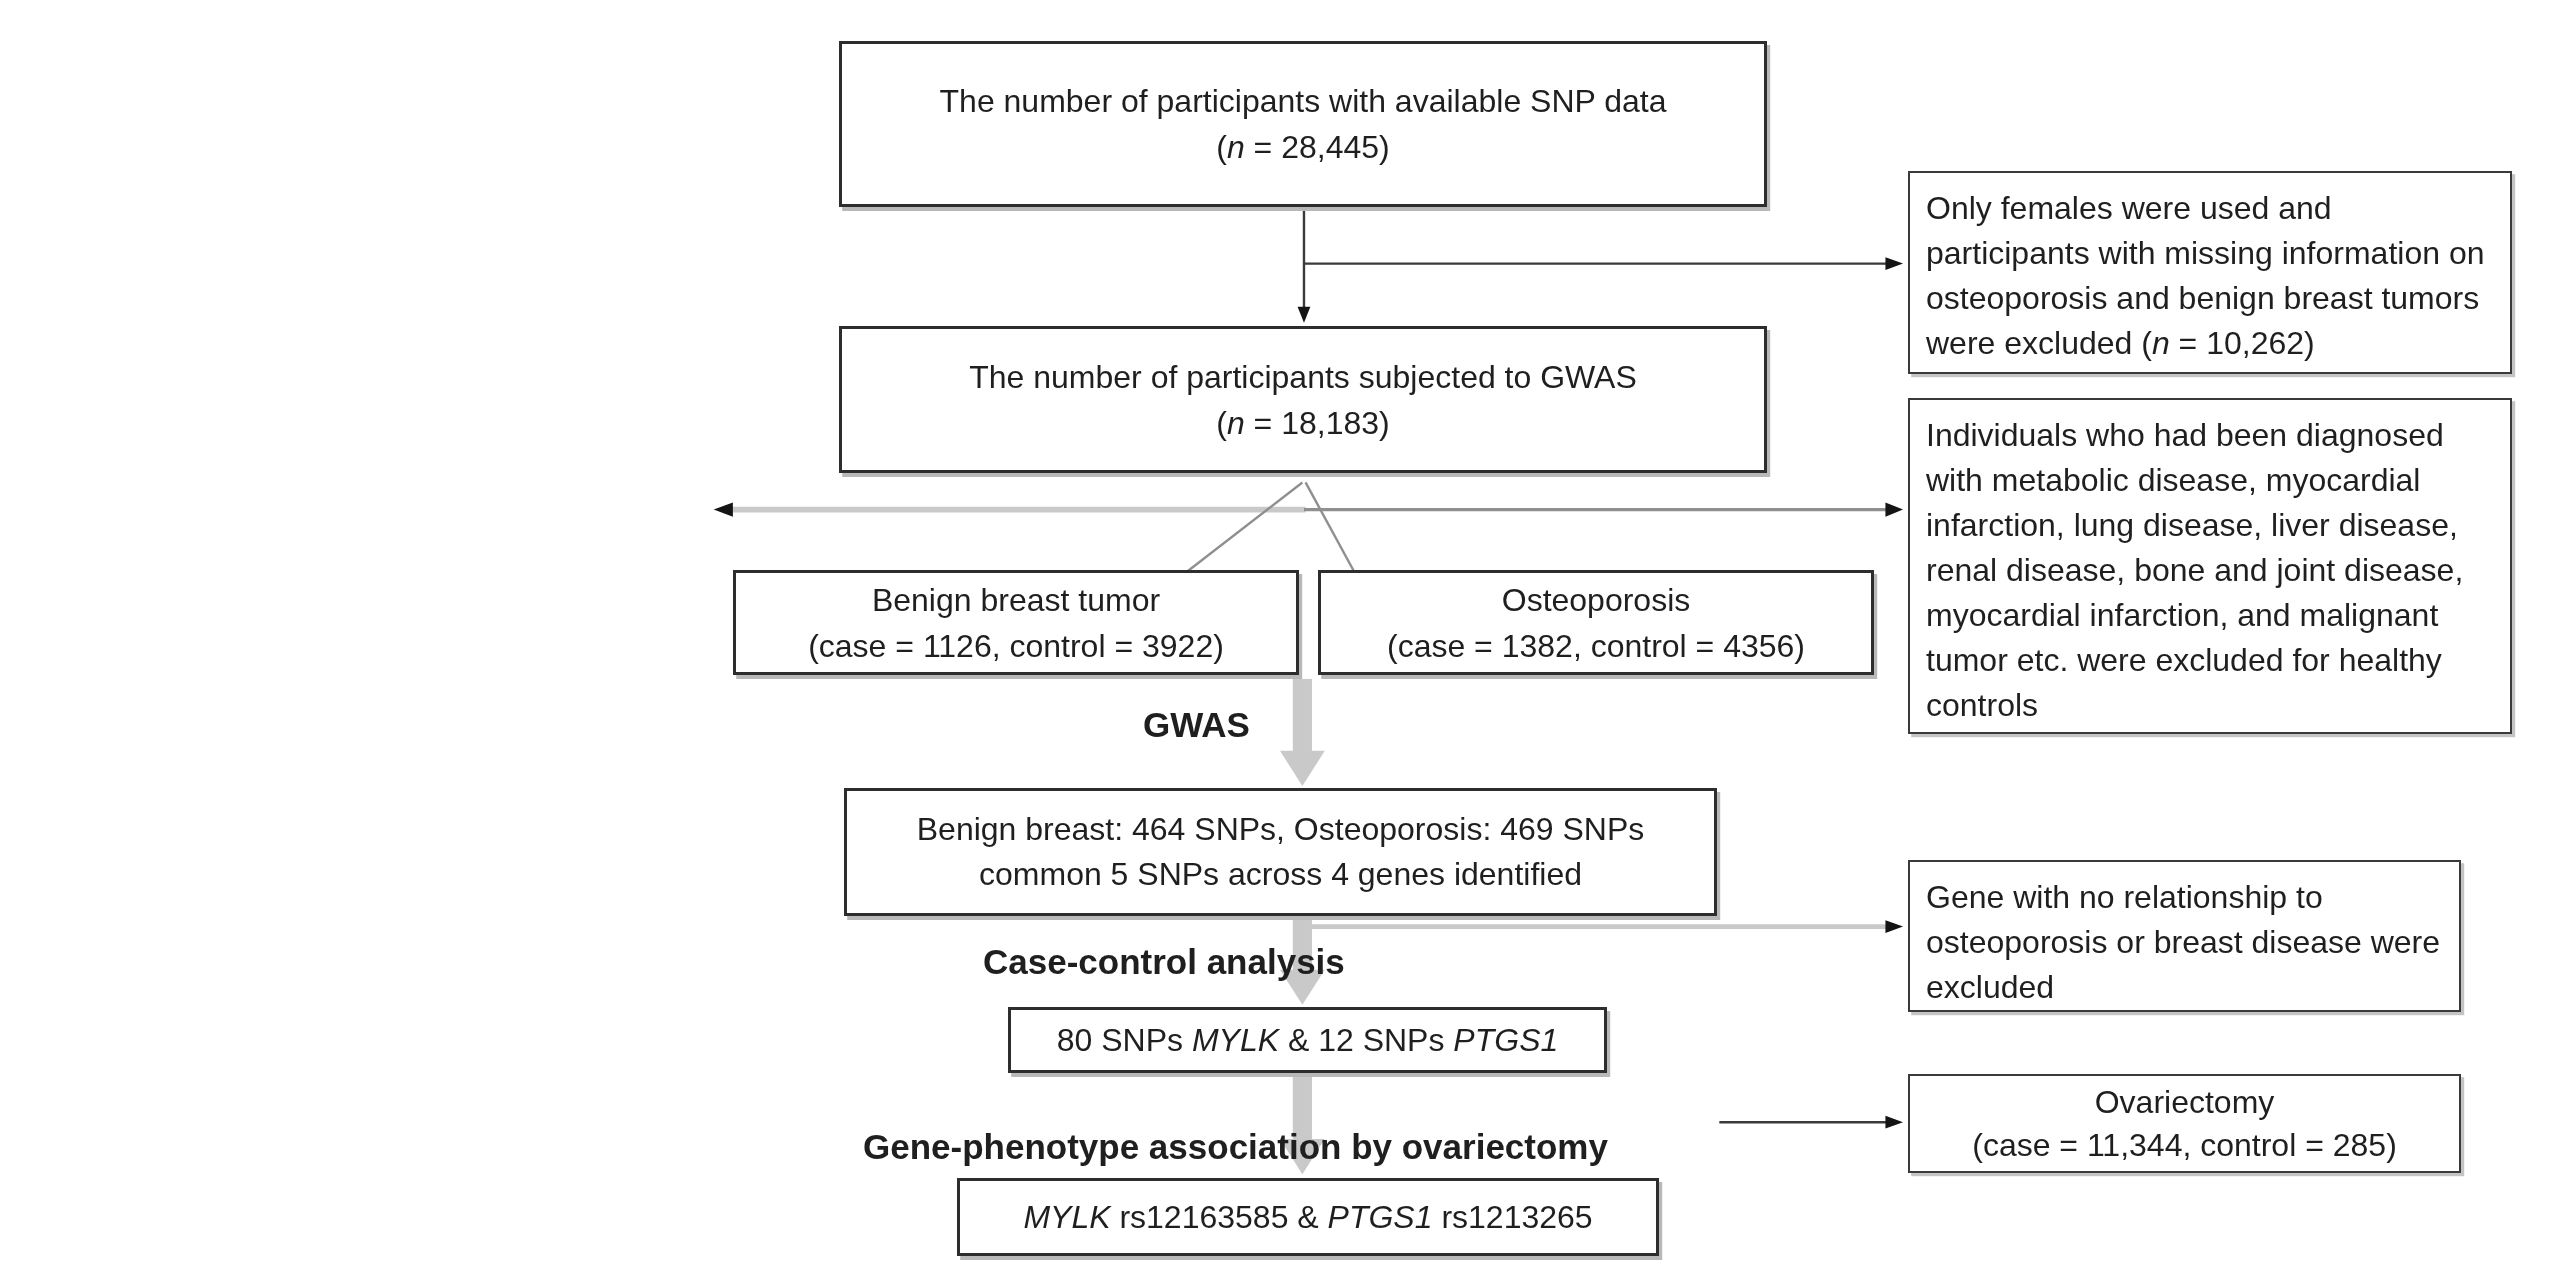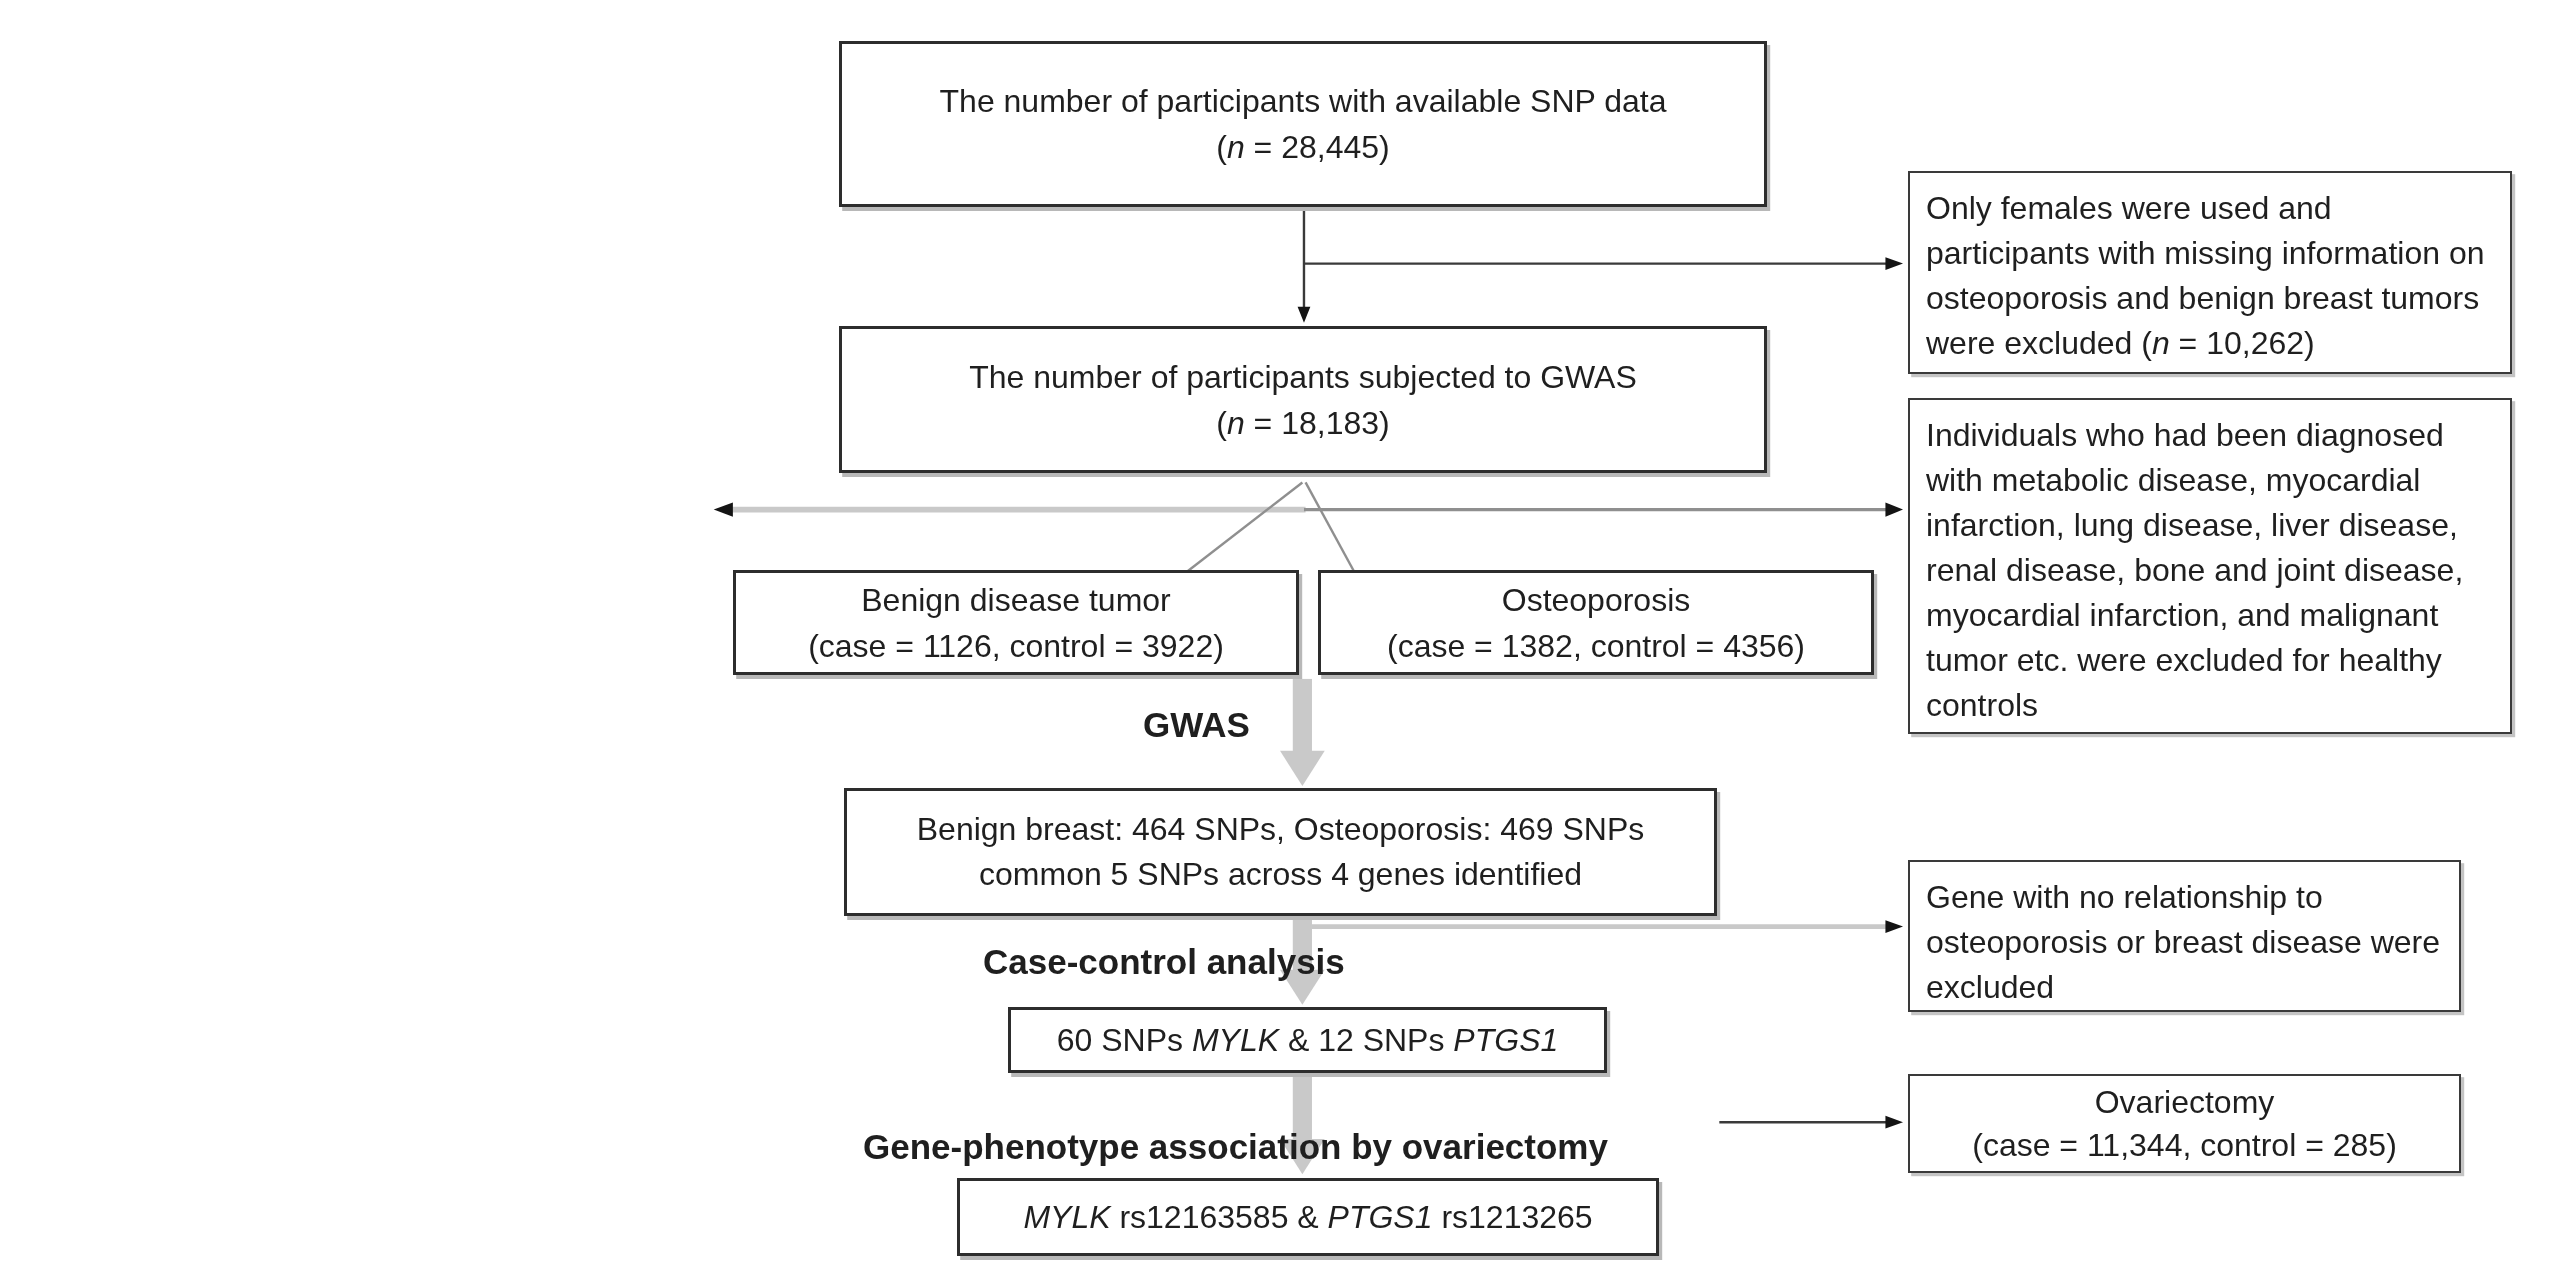--- a/index.html
+++ b/index.html
@@ -66,21 +66,21 @@
 
   <div class="box thin leftalign" style="left:1908px;top:171px;width:604px;height:203px;">
     <span>Only females were used and participants with missing information on osteoporosis and benign breast tumors were excluded (</span><span class="it">n</span><span> = 10,262)</span>
   </div>
 
   <div class="box thin leftalign" style="left:1908px;top:398px;width:604px;height:336px;">
     <span>Individuals who had been diagnosed with metabolic disease, myocardial infarction, lung disease, liver disease, renal disease, bone and joint disease, myocardial infarction, and malignant tumor etc. were excluded for healthy controls</span>
   </div>
 
   <div class="box center" style="left:733px;top:570px;width:566px;height:105px;">
-    <div><span>Benign disease tumor</span></div>
+    <div><span>Benign breast tumor</span></div>
     <div><span>(case = 1126, control = 3922)</span></div>
   </div>
 
   <div class="box center" style="left:1318px;top:570px;width:556px;height:105px;">
     <div><span>Osteoporosis</span></div>
     <div><span>(case = 1382, control = 4356)</span></div>
   </div>
 
   <div class="blabel" style="left:1143px;top:706px;width:320px;"><span>GWAS</span></div>
 
@@ -89,21 +89,21 @@
     <div><span>common 5 SNPs across 4 genes identified</span></div>
   </div>
 
   <div class="blabel" style="left:983px;top:943px;width:639px;"><span>Case-control analysis</span></div>
 
   <div class="box thin leftalign" style="left:1908px;top:860px;width:553px;height:152px;">
     <span>Gene with no relationship to osteoporosis or breast disease were excluded</span>
   </div>
 
   <div class="box center" style="left:1008px;top:1007px;width:599px;height:66px;">
-    <div><span>60 SNPs </span><span class="it">MYLK</span><span> &amp; 12 SNPs </span><span class="it">PTGS1</span></div>
+    <div><span>80 SNPs </span><span class="it">MYLK</span><span> &amp; 12 SNPs </span><span class="it">PTGS1</span></div>
   </div>
 
   <div class="blabel" style="left:863px;top:1104px;width:879px;margin-top:24px;"><span>Gene-phenotype association by ovariectomy</span></div>
 
   <div class="box thin center" style="left:1908px;top:1074px;width:553px;height:99px;line-height:43px;">
     <div><span>Ovariectomy</span></div>
     <div><span>(case = 11,344, control = 285)</span></div>
   </div>
 
   <div class="box center" style="left:957px;top:1178px;width:702px;height:78px;">

